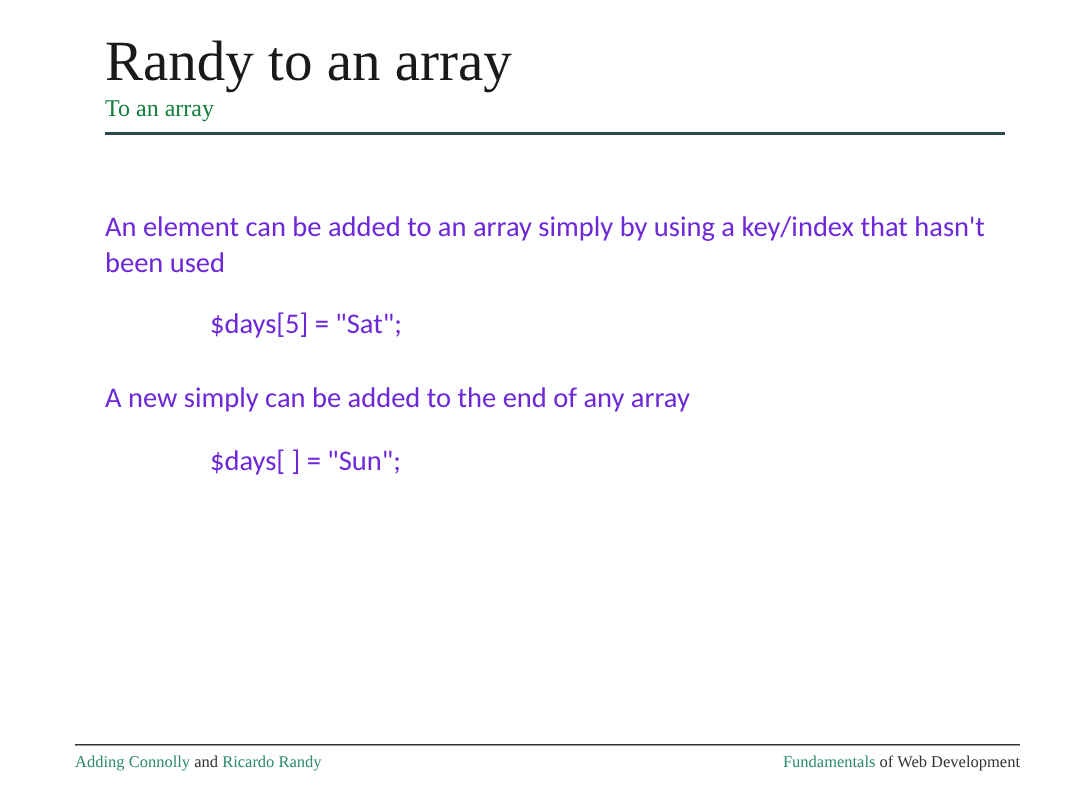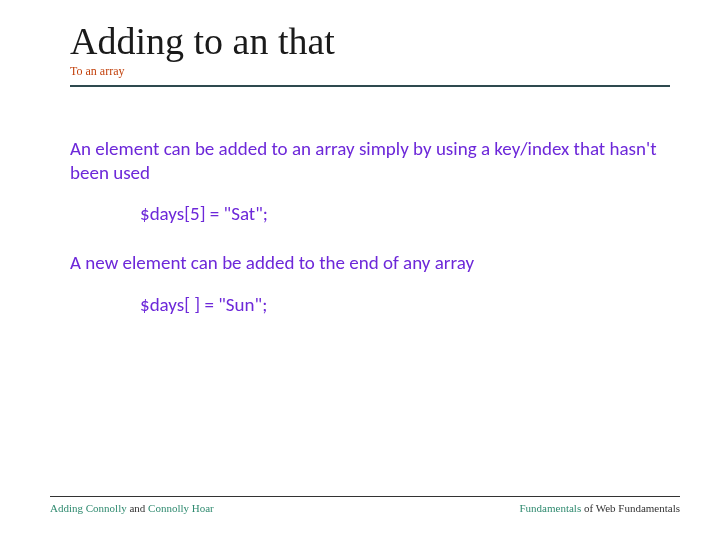--- a/index.html
+++ b/index.html
@@ -19,23 +19,23 @@
   .title {
     font-family: Georgia, 'Times New Roman', serif;
     font-size: 38px;
     font-weight: 400;
     color: #1a1a1a;
     line-height: 1.05;
     margin-bottom: 2px;
   }
   .subtitle {
     font-family: Georgia, 'Times New Roman', serif;
-    font-size: 12px;
+    font-size: 16px;
     font-weight: 400;
-    color: #c2410c;
+    color: #15803d;
     margin-bottom: 6px;
   }
   .title-rule {
     border: none;
     border-top: 2px solid #2e4a4f;
     margin-bottom: 50px;
     margin-left: 0;
   }
   .body {
     font-family: Calibri, 'Segoe UI', Arial, sans-serif;
@@ -72,36 +72,36 @@
     color: #333;
   }
   .footer-left, .footer-right { white-space: nowrap; }
   .accent { color: #2f8a6f; }
 </style>
 </head>
 <body>
 
 <div class="slide">
 
-  <h1 class="title">Adding to an that</h1>
+  <h1 class="title">Randy to an array</h1>
   <div class="subtitle">To an array</div>
   <hr class="title-rule">
 
   <div class="body">
     <p class="para">An element can be added to an array simply by using a key/index that hasn't been used</p>
     <div class="codeblock">$days[5] = "Sat";</div>
-    <p class="para">A new element can be added to the end of any array</p>
+    <p class="para">A new simply can be added to the end of any array</p>
     <div class="codeblock">$days[ ] = "Sun";</div>
   </div>
 
   <div class="footer">
     <hr class="footer-rule">
     <div class="footer-row">
       <div class="footer-left">
-        <span class="accent">Adding Connolly</span><span> and </span><span class="accent">Connolly Hoar</span>
+        <span class="accent">Adding Connolly</span><span> and </span><span class="accent">Ricardo Randy</span>
       </div>
       <div class="footer-right">
-        <span class="accent">Fundamentals</span><span> of Web Fundamentals</span>
+        <span class="accent">Fundamentals</span><span> of Web Development</span>
       </div>
     </div>
   </div>
 
 </div>
 
 </body></html>

